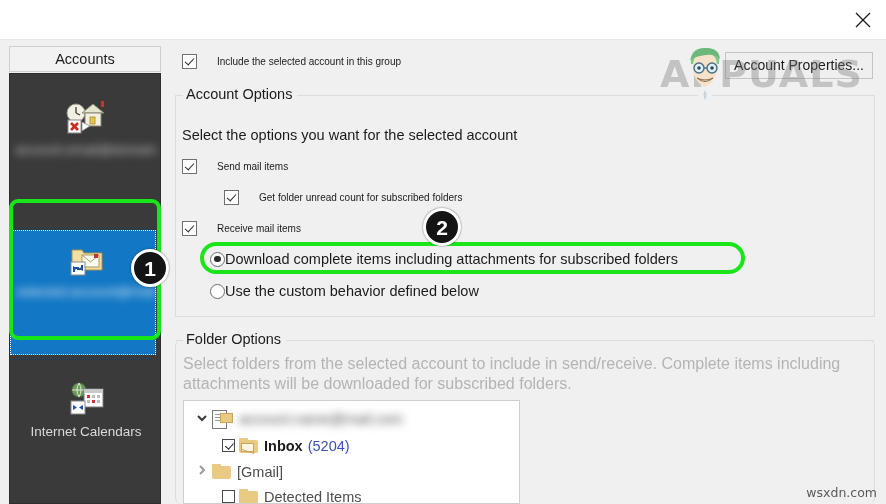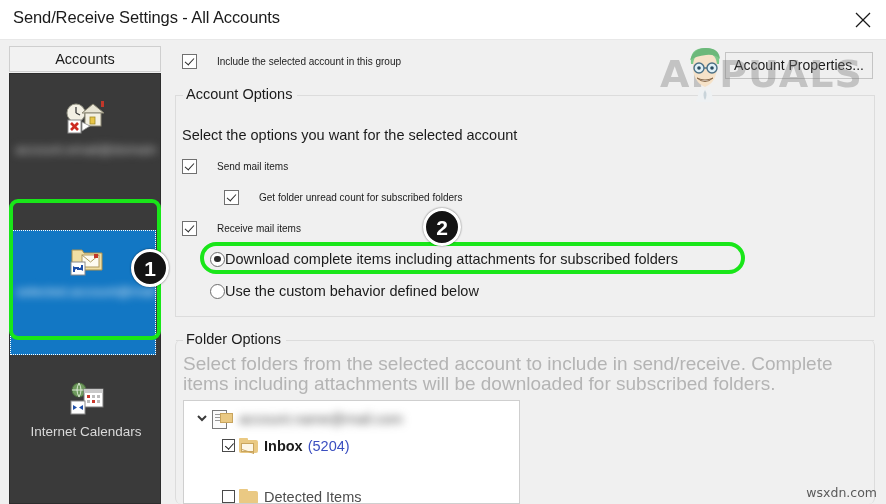--- a/index.html
+++ b/index.html
@@ -204,21 +204,21 @@
     width: 6.2px; height: 6.2px;
     border-radius: 50%;
     background: #2b2b2b;
   }
   .rb-label { font-size: 14.5px; color: #1b1b1b; white-space: nowrap; }
 
   #folder-options-hint {
     position: absolute;
     left: 183px; top: 354px;
     width: 690px;
-    font-size: 19px;
+    font-size: 16px;
     color: #b4b4b4;
     line-height: 20px;
   }
 
   
   #folder-tree {
     position: absolute;
     left: 183px; top: 400px;
     width: 337px; height: 104px;
     background: #ffffff;
@@ -360,21 +360,20 @@
     right: 9px; bottom: 4px;
     font-size: 12.5px;
     color: #5a5a5a;
     font-family: "DejaVu Sans", sans-serif;
   }
 </style>
 </head>
 <body>
 
 <div id="titlebar">
-  <div id="window-title">Send/Receive Settings - All Accounts</div>
   <div id="close-button">
     <svg width="16" height="16" viewBox="0 0 16 16">
       <line x1="1" y1="1" x2="15" y2="15" stroke="#1a1a1a" stroke-width="1.2"></line>
       <line x1="15" y1="1" x2="1" y2="15" stroke="#1a1a1a" stroke-width="1.2"></line>
     </svg>
   </div>
 </div>
 
 <div id="sidebar-wrap">
   <div id="accounts-header">Accounts</div>
@@ -504,20 +503,32 @@
     <div class="tree-cb checked"></div>
     <div class="folder-ico inbox">
       <div class="tab"></div>
         <div class="body"></div>
         <div class="env"></div>
     </div>
     <div class="tree-label bold">Inbox</div>
     <div class="tree-count">(5204)</div>
   </div>
 
+  <div class="tree-row" id="tree-row-2">
+    <div class="chev">
+      <svg width="10" height="12" viewBox="0 0 10 12">
+          <polyline points="3,2 7,6 3,10" fill="none" stroke="#9a9a9a" stroke-width="2"></polyline>
+        </svg>
+    </div>
+    <div class="folder-ico">
+      <div class="tab"></div>
+        <div class="body"></div>
+    </div>
+    <div class="tree-label">[Gmail]</div>
+  </div>
 
   <div class="tree-row" id="tree-row-3">
     <div class="tree-cb"></div>
     <div class="folder-ico">
       <div class="tab"></div>
         <div class="body"></div>
     </div>
     <div class="tree-label">Detected Items</div>
   </div>
 

